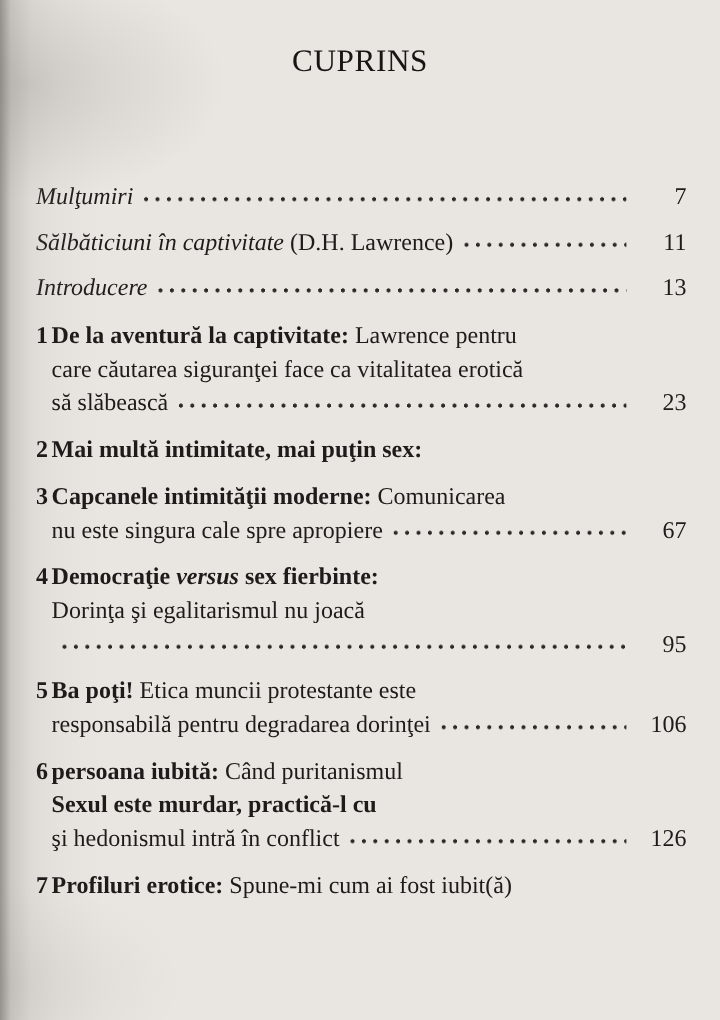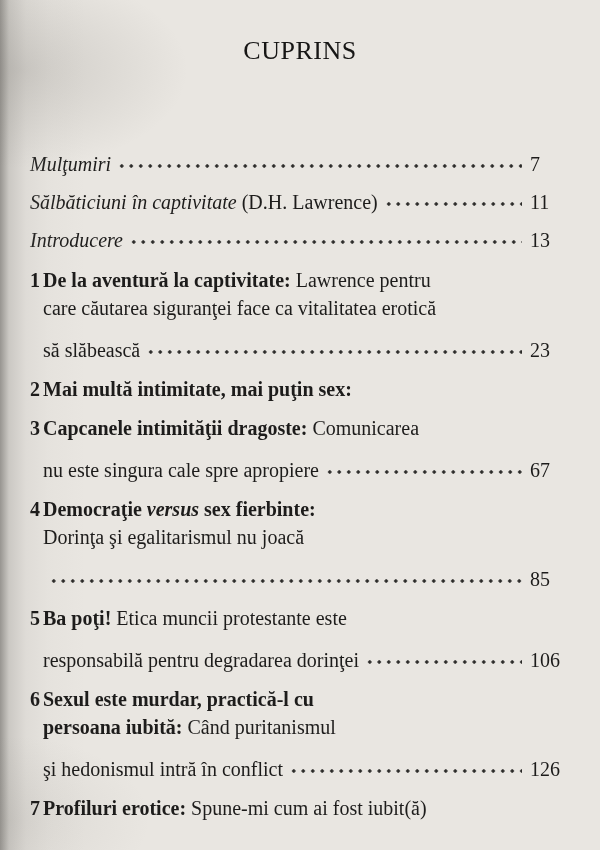--- a/index.html
+++ b/index.html
@@ -33,31 +33,31 @@
   .entry .num {
     position:absolute; left:0; top:0;
     font-weight:bold; line-height:28px;
   }
   .line { line-height:28px; }
   .front .line { line-height:24px; }
   .txt { white-space:nowrap; flex:0 0 auto; }
   .it { font-style:italic; }
   .bd { font-weight:bold; }
   .bi { font-weight:bold; font-style:italic;margin-top:41px; }
-  .paged { display:flex;margin-top:14px; }
+  .paged { display:flex; }
   .leader {
     flex:1 1 auto; min-width:0;
     margin:0 8px 0 6px;
     background-image:radial-gradient(circle, #2b2a28 1.4px, transparent 1.8px);
     background-size:9.5px 9.5px;
     background-repeat:repeat-x;
     background-position:left bottom 8px;
   }
   .front .leader { background-position:left bottom 6px; }
-  .pagenum { flex:0 0 42px; text-align:left; }
+  .pagenum { flex:0 0 42px; text-align:right; }
 </style>
 </head>
 <body>
 
 <div class="page">
   <div class="title">CUPRINS</div>
 
   <div class="toc">
 
     <div class="entry front">
@@ -102,62 +102,62 @@
     <div class="entry chapter">
       <span class="num">2</span>
       <div class="line">
         <span class="txt"><span class="bd">Mai multă intimitate, mai puţin sex:</span></span>
       </div>
     </div>
 
     <div class="entry chapter">
       <span class="num">3</span>
       <div class="line">
-        <span class="txt"><span class="bd">Capcanele intimităţii dragoste:</span><span class="rg"> Comunicarea</span></span>
+        <span class="txt"><span class="bd">Capcanele intimităţii moderne:</span><span class="rg"> Comunicarea</span></span>
       </div>
       <div class="line paged">
         <span class="txt"><span class="rg">nu este singura cale spre apropiere</span></span>
         <span class="leader"></span>
         <span class="pagenum">67</span>
       </div>
     </div>
 
     <div class="entry chapter">
       <span class="num">4</span>
       <div class="line">
         <span class="txt"><span class="bd">Democraţie </span><span class="bi">versus</span><span class="bd"> sex fierbinte:</span></span>
       </div>
       <div class="line">
         <span class="txt"><span class="rg">Dorinţa şi egalitarismul nu joacă</span></span>
       </div>
       <div class="line paged">
         <span class="leader"></span>
-        <span class="pagenum">85</span>
+        <span class="pagenum">95</span>
       </div>
     </div>
 
     <div class="entry chapter">
       <span class="num">5</span>
       <div class="line">
         <span class="txt"><span class="bd">Ba poţi!</span><span class="rg"> Etica muncii protestante este</span></span>
       </div>
       <div class="line paged">
         <span class="txt"><span class="rg">responsabilă pentru degradarea dorinţei</span></span>
         <span class="leader"></span>
         <span class="pagenum">106</span>
       </div>
     </div>
 
     <div class="entry chapter">
       <span class="num">6</span>
       <div class="line">
-        <span class="txt"><span class="bd">Sexul este murdar, practică-l cu</span></span>
+        <span class="txt"><span class="bd">persoana iubită:</span><span class="rg"> Când puritanismul</span></span>
       </div>
       <div class="line">
-        <span class="txt"><span class="bd">persoana iubită:</span><span class="rg"> Când puritanismul</span></span>
+        <span class="txt"><span class="bd">Sexul este murdar, practică-l cu</span></span>
       </div>
       <div class="line paged">
         <span class="txt"><span class="rg">şi hedonismul intră în conflict</span></span>
         <span class="leader"></span>
         <span class="pagenum">126</span>
       </div>
     </div>
 
     <div class="entry chapter">
       <span class="num">7</span>

